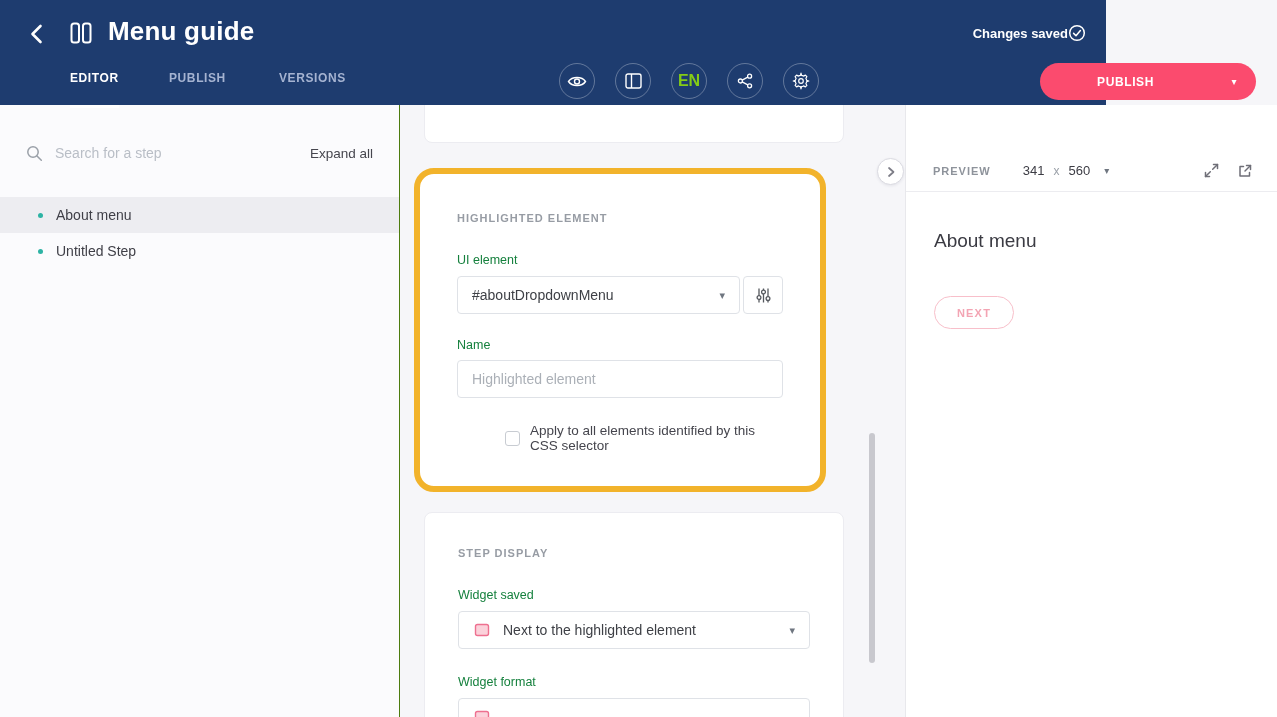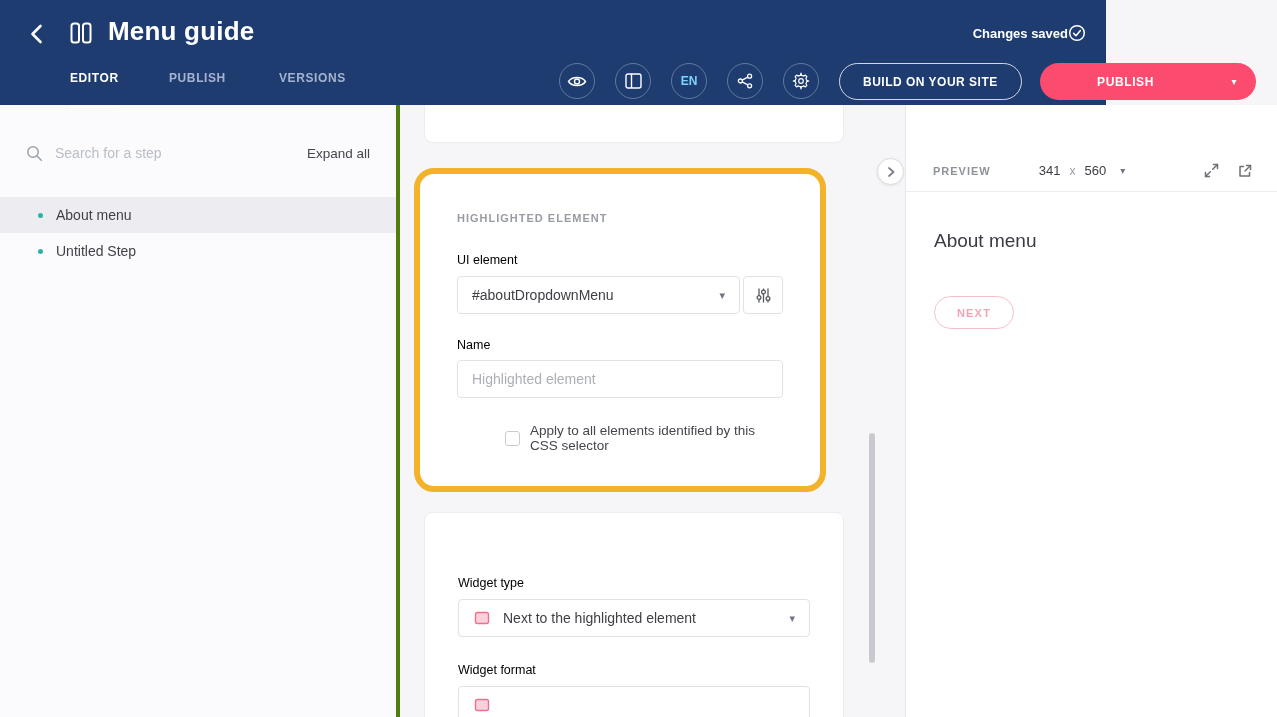--- a/index.html
+++ b/index.html
@@ -14,49 +14,49 @@
   .page-title { position:absolute; left:108px; top:16px; font-size:26px; font-weight:600; color:#ffffff; letter-spacing:0.2px; }
   .saved { position:absolute; right:20px; top:24px; display:flex; align-items:center; gap:0; }
   .saved-label { color:#ffffff; font-size:13px; font-weight:700; }
 
   .tab { position:absolute; top:71px; font-size:12px; font-weight:700; letter-spacing:0.6px; color:#a5b3d1; padding-bottom:20px; cursor:pointer; }
   .tab.active { color:#ffffff; border-bottom:3px solid #ffffff; }
   .tab-editor { left:70px; } .tab-insights { left:169px; } .tab-versions { left:279px; }
 
   .iconbtn { position:absolute; top:63px; width:36px; height:36px; border:1px solid rgba(255,255,255,0.30); border-radius:50%; display:flex; align-items:center; justify-content:center; cursor:pointer; }
   .ib-eye { left:559px; } .ib-layout { left:615px; } .ib-lang { left:671px; } .ib-share { left:727px; } .ib-gear { left:783px; }
-  .lang-label { color:#7dd3fc; font-size:12px; font-weight:700; }
+  .lang-label { color:#84cc16; font-size:16px; font-weight:700; }
 
   .build-btn { position:absolute; left:839px; top:63px; height:37px; padding:0 23px; border:1px solid rgba(255,255,255,0.8); border-radius:19px; color:#ffffff; font-size:12px; font-weight:700; letter-spacing:0.5px; display:flex; align-items:center; cursor:pointer; }
   .publish-btn { position:absolute; left:1040px; top:63px; width:216px; height:37px; background:#fb4b6e; border-radius:19px; display:flex; align-items:center; overflow:hidden; cursor:pointer; }
   .publish-main { flex:1; display:flex; align-items:center; justify-content:center; color:#ffffff; font-size:12px; font-weight:700; letter-spacing:0.6px; }
   .publish-divider { width:1px; background:rgba(255,255,255,0.4); margin:0; }
   .publish-caret-seg { width:44px; display:flex; align-items:center; justify-content:center; }
   .caret { font-size:11px; color:#6f7680; line-height:1; }
   .caret::after { content:"▾"; }
   .caret.white { color:#ffffff; font-size:10px; }
 
   
-  .sidebar { position:absolute; left:0; top:105px; width:400px; bottom:0; background:#fbfbfd; border-right:4px solid #4d7c0f; }
+  .sidebar { position:absolute; left:0; top:105px; width:400px; bottom:0; background:#fbfbfd; border-right:1px solid #4d7c0f; }
   .search-row { margin:30px 26px 0 26px; height:36px; display:flex; align-items:center; gap:12px; }
   .search-input { flex:1; border:none; outline:none; background:transparent; font-size:14px; color:#3c3c44; font-family:"Liberation Sans", sans-serif; }
   .search-input::placeholder { color:#b9bec6; }
   .expand-all { font-size:13.5px; color:#46464e; cursor:pointer; white-space:nowrap; }
   .steps { margin-top:26px; }
   .step-row { height:36px; display:flex; align-items:center; padding-left:38px; gap:13px; font-size:14px; color:#3f3f47; cursor:pointer; }
   .step-row.selected { background:#ededf1; }
   .step-dot { width:5px; height:5px; border-radius:50%; background:#2db3a4; flex:0 0 auto; }
 
   
   .canvas { position:absolute; left:400px; top:105px; width:505px; bottom:0; background:#f6f6f9; overflow:hidden; }
   .card { background:#ffffff; border:1px solid #ececf1; border-radius:8px; }
   .card-partial { position:absolute; left:24px; top:-30px; width:420px; height:68px; }
   .hl-card { position:absolute; left:14px; top:63px; width:412px; height:324px; background:#ffffff; border:6px solid #f2b32b; border-radius:20px; padding:38px 37px 0 37px; }
   .section-heading { font-size:11px; font-weight:700; letter-spacing:1px; color:#979ca4; }
-  .field-label { font-size:12.5px; color:#000000; }
+  .field-label { font-size:12.5px; color:#15803d; }
   .mt-label { margin-top:29px; }
   .select-row { margin-top:9px; display:flex; gap:3px;border-radius:10px; }
   .select { flex:1; height:38px; border:1px solid #dfe2e7; border-radius:4px; background:#fff; display:flex; align-items:center; padding:0 14px; cursor:pointer; }
   .select-value { font-size:14px; color:#3e4046; }
   .select .caret { margin-left:auto; }
   .tune-btn { width:40px; height:38px; border:1px solid #dfe2e7; border-radius:4px; background:#fff; display:flex; align-items:center; justify-content:center; cursor:pointer; }
   .name-label { margin-top:24px; }
   .text-input { margin-top:8px; width:100%; height:38px; border:1px solid #dfe2e7; border-radius:4px; padding:0 14px; font-size:14px; color:#3e4046; outline:none; font-family:"Liberation Sans", sans-serif; }
   .text-input::placeholder { color:#abb0b7; }
   .checkbox-row { margin-top:25px; display:flex; align-items:center; gap:10px;padding-left:48px; }
@@ -68,21 +68,21 @@
   .dropdown-value { font-size:14px; color:#3e4046; }
   .dropdown .caret { margin-left:auto; }
   .widget-format-label { margin-top:26px; }
 
   .scroll-thumb { position:absolute; right:30px; top:328px; width:6px; height:230px; background:#c8c8ce; border-radius:3px; cursor:pointer; }
 
   
   .preview-panel { position:absolute; left:905px; top:105px; right:0; bottom:0; background:#ffffff; border-left:1px solid #e8e8ec; }
   .panel-header { margin-top:45px; height:42px; display:flex; align-items:center; padding:0 24px 0 27px; border-bottom:1px solid #ececf0; }
   .preview-label { font-size:11px; font-weight:700; letter-spacing:1px; color:#8e939b; }
-  .dims { margin-left:48px; display:flex; align-items:center; gap:9px; cursor:pointer; }
+  .dims { margin-left:32px; display:flex; align-items:center; gap:9px; cursor:pointer; }
   .dim-num { font-size:13px; color:#3c3c44; }
   .dim-sep { font-size:12px; color:#9aa0a8; }
   .dims .caret { margin-left:5px; font-size:10px; }
   .panel-icons { margin-left:auto; display:flex; align-items:center; gap:17px; }
   .panel-iconbtn { display:flex; align-items:center; justify-content:center; cursor:pointer; }
   .preview-body { padding:0 28px; }
   .preview-title { margin-top:38px; font-size:19px; color:#3b3b43; }
   .next-btn { margin-top:44px; width:80px; height:33px; border:1.5px solid #f8bfca; border-radius:17px; background:#fff; color:#f3a4b3; font-size:11px; font-weight:700; letter-spacing:1.2px; display:flex; align-items:center; justify-content:center; cursor:pointer; }
 
   .collapse-btn { position:absolute; left:877px; top:158px; width:27px; height:27px; border-radius:50%; background:#ffffff; border:1px solid #dadae1; box-shadow:0 1px 3px rgba(30,30,60,0.08); display:flex; align-items:center; justify-content:center; cursor:pointer; z-index:12; }
@@ -142,23 +142,20 @@
           <line x1="5.2" y1="8.9" x2="10.8" y2="11.9" stroke="#ffffff" stroke-width="1.3"></line>
         </svg>
     </div>
     <div class="iconbtn ib-gear">
       <svg width="18" height="18" viewBox="0 0 18 18">
           <path d="M9 1.2l.55 2.1a6 6 0 0 1 1.9.8l1.95-1 1.5 1.5-1 1.95a6 6 0 0 1 .8 1.9l2.1.55-2.1.55a6 6 0 0 1-.8 1.9l1 1.95-1.5 1.5-1.95-1a6 6 0 0 1-1.9.8L9 16.8l-.55-2.1a6 6 0 0 1-1.9-.8l-1.95 1-1.5-1.5 1-1.95a6 6 0 0 1-.8-1.9L1.2 9l2.1-.55a6 6 0 0 1 .8-1.9l-1-1.95 1.5-1.5 1.95 1a6 6 0 0 1 1.9-.8Z" fill="none" stroke="#ffffff" stroke-width="1.2" stroke-linejoin="round"></path>
           <circle cx="9" cy="9" r="2.3" fill="none" stroke="#ffffff" stroke-width="1.2"></circle>
         </svg>
     </div>
 
-    <div class="build-btn">
-      <span>BUILD ON YOUR SITE</span>
-    </div>
     <div class="publish-btn">
       <div class="publish-main">
         <span>PUBLISH</span>
       </div>
       <div class="publish-divider"></div>
       <div class="publish-caret-seg">
         <span class="caret white"></span>
       </div>
     </div>
   </header>
@@ -208,21 +205,22 @@
       </div>
       <div class="field-label name-label">Name</div>
       <input class="text-input" type="text" placeholder="Highlighted element" style="">
       <div class="checkbox-row">
         <input class="checkbox" type="checkbox" style="">
         <span class="checkbox-label">Apply to all elements identified by this CSS selector</span>
       </div>
     </div>
 
     <div class="card sd-card">
-      <div class="field-label mt-label">Widget type</div>
+      <div class="section-heading">STEP DISPLAY</div>
+      <div class="field-label mt-label">Widget saved</div>
       <div class="dropdown">
         <svg width="18" height="18" viewBox="0 0 18 18">
             <rect x="2.5" y="3.5" width="13" height="11" rx="2" fill="#fbd2db" stroke="#ee7090" stroke-width="1.4"></rect>
           </svg>
         <span class="dropdown-value">Next to the highlighted element</span>
         <span class="caret"></span>
       </div>
       <div class="field-label widget-format-label">Widget format</div>
       <div class="dropdown">
         <svg width="18" height="18" viewBox="0 0 18 18">

